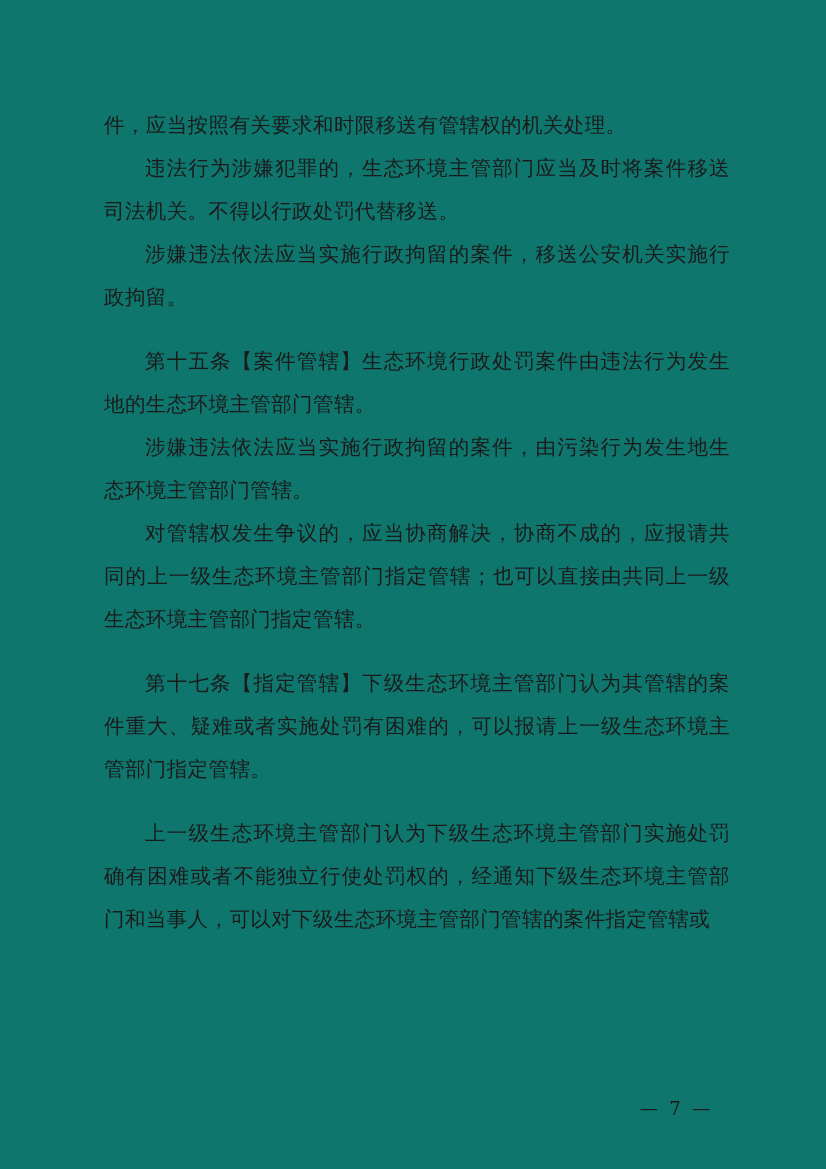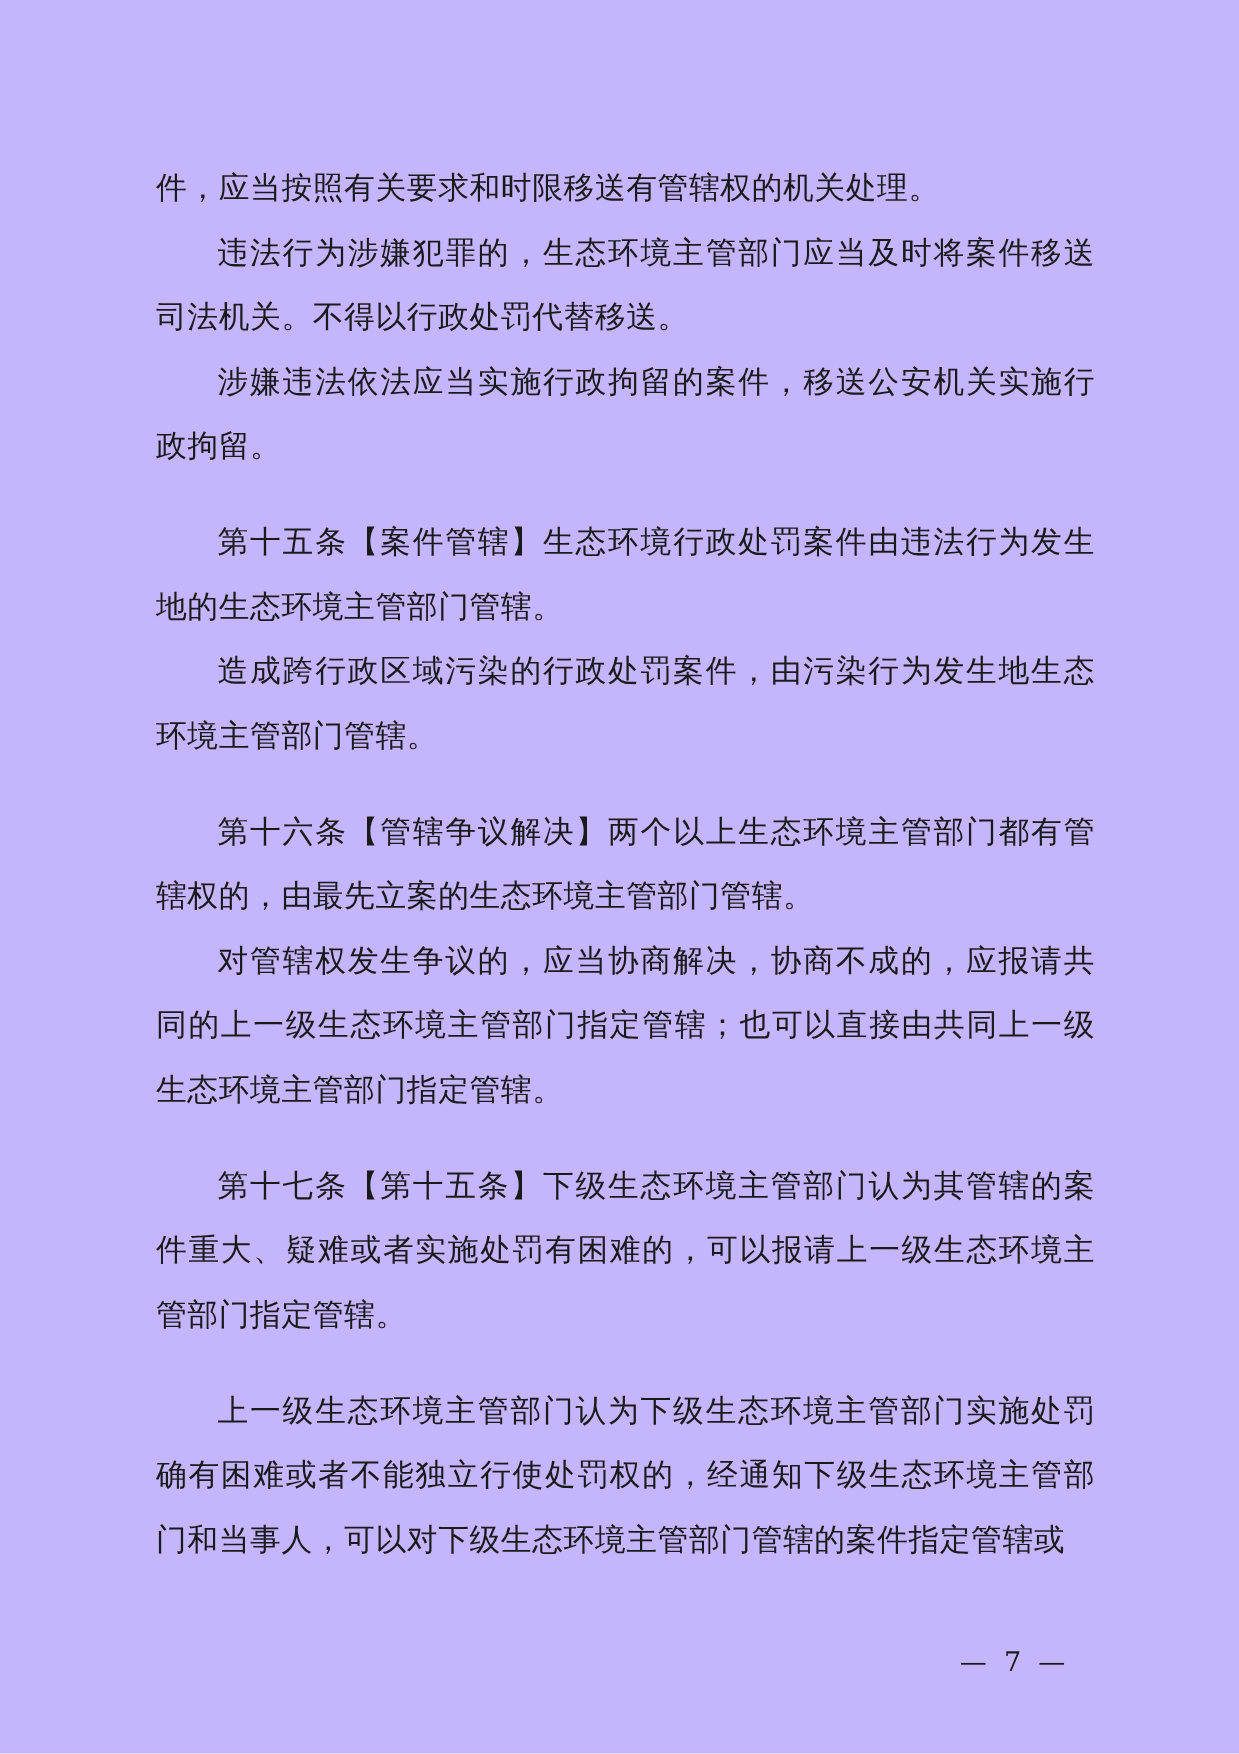--- a/index.html
+++ b/index.html
@@ -4,21 +4,21 @@
 <style>
   html, body {
     margin: 0;
     padding: 0;
     background: #ffffff;
   }
   .page {
     position: relative;
     width: 826px;
     height: 1169px;
-    background: #c4b5fd;
+    background: #0f766e;
     margin: 0 auto;
     overflow: hidden;
     font-family: "DejaVu Serif", "Liberation Serif", serif;
     color: #1a1a1a;
   }
   .content {
     position: absolute;
     left: 104px;
     top: 104px;
     width: 626px;
@@ -79,33 +79,30 @@
 
     <p class="para indent">
       <span>涉嫌违法依法应当实施行政拘留的案件，移送公安机关实施行政拘留。</span>
     </p>
 
     <p class="para indent gap">
       <span class="bold">第十五条【案件管辖】</span><span>生态环境行政处罚案件由违法行为发生地的生态环境主管部门管辖。</span>
     </p>
 
     <p class="para indent">
-      <span>造成跨行政区域污染的行政处罚案件，由污染行为发生地生态环境主管部门管辖。</span>
+      <span>涉嫌违法依法应当实施行政拘留的案件，由污染行为发生地生态环境主管部门管辖。</span>
     </p>
 
-    <p class="para indent gap">
-      <span class="bold">第十六条【管辖争议解决】</span><span>两个以上生态环境主管部门都有管辖权的，由最先立案的生态环境主管部门管辖。</span>
-    </p>
 
     <p class="para indent">
       <span>对管辖权发生争议的，应当协商解决，协商不成的，应报请共同的上一级生态环境主管部门指定管辖；也可以直接由共同上一级生态环境主管部门指定管辖。</span>
     </p>
 
     <p class="para indent gap">
-      <span class="bold">第十七条【第十五条】</span><span>下级生态环境主管部门认为其管辖的案件重大、疑难或者实施处罚有困难的，可以报请上一级生态环境主管部门指定管辖。</span>
+      <span class="bold">第十七条【指定管辖】</span><span>下级生态环境主管部门认为其管辖的案件重大、疑难或者实施处罚有困难的，可以报请上一级生态环境主管部门指定管辖。</span>
     </p>
 
     <p class="para indent gap">
       <span>上一级生态环境主管部门认为下级生态环境主管部门实施处罚确有困难或者不能独立行使处罚权的，经通知下级生态环境主管部门和当事人，可以对下级生态环境主管部门管辖的案件指定管辖或</span>
     </p>
 
   </div>
 
   <div class="footer">
     <span class="pagenum"><span class="dash">—</span>&nbsp;&nbsp;<span>7</span>&nbsp;&nbsp;<span class="dash">—</span></span>

